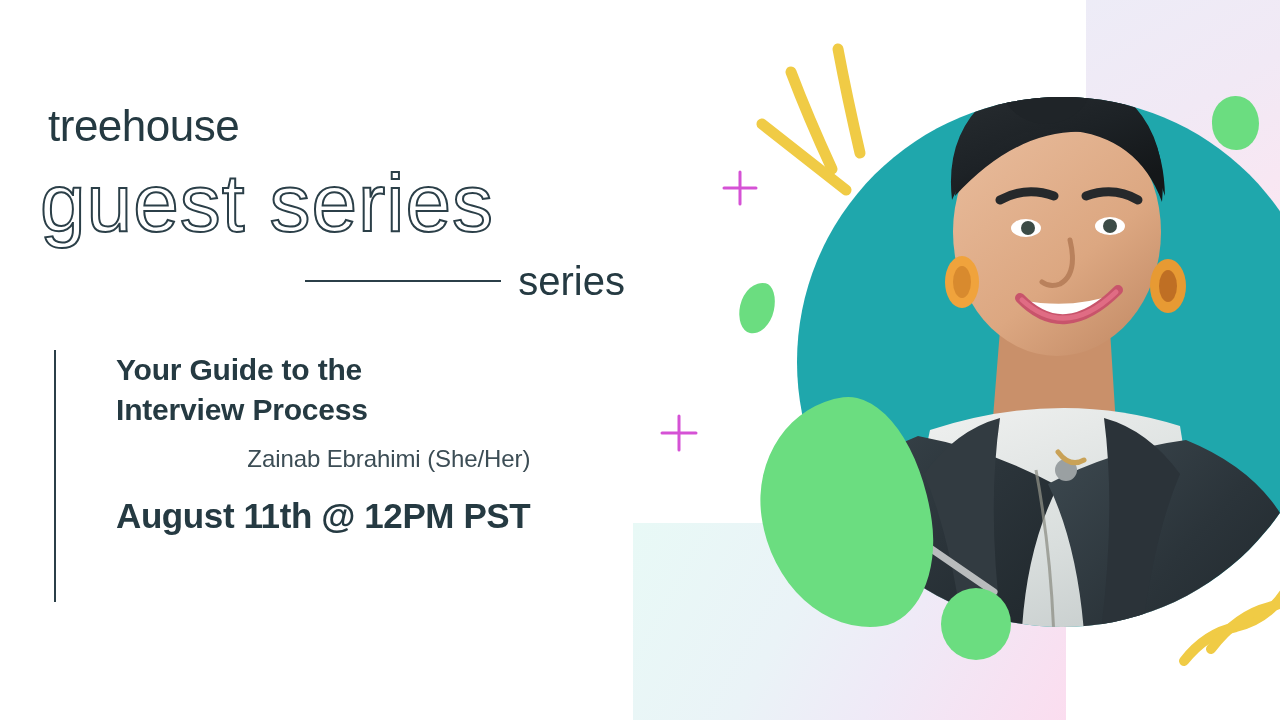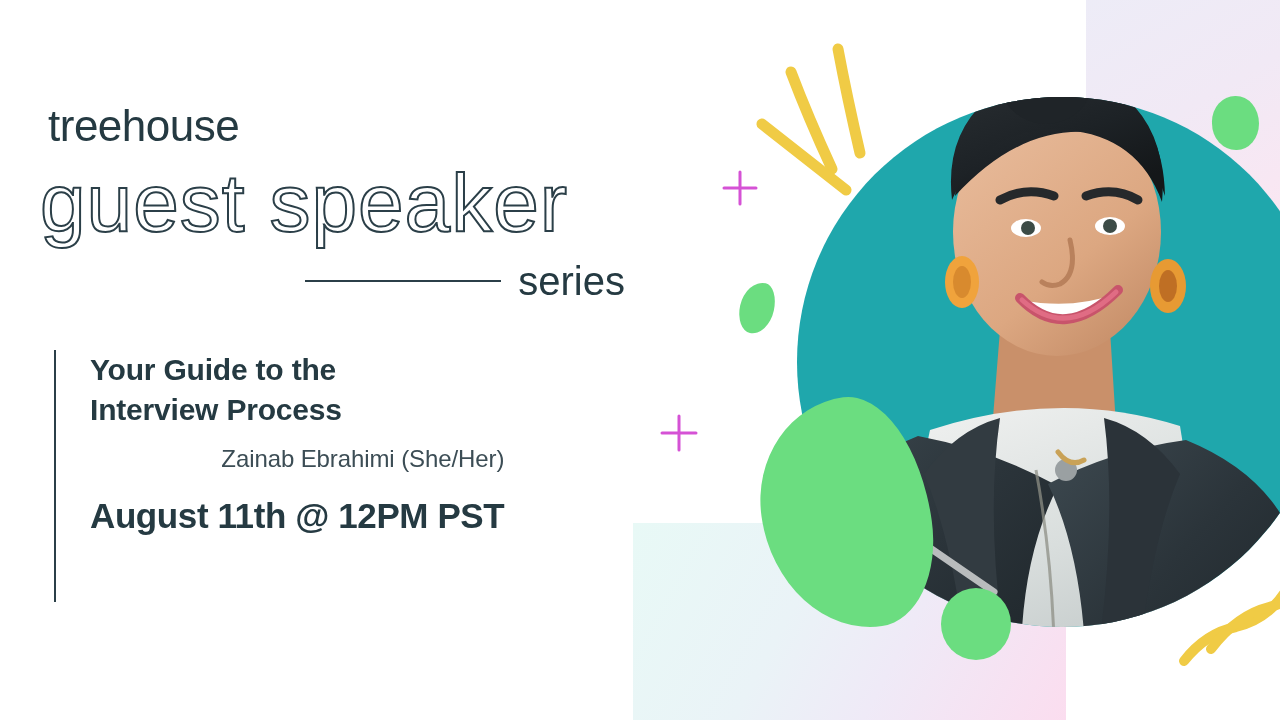--- a/index.html
+++ b/index.html
@@ -159,21 +159,21 @@
     color: #253a42;
     line-height: 1;
     white-space: nowrap;
   }
 
   .detail-block {
     position: absolute;
     left: 54px;
     top: 350px;
     height: 252px;
-    padding-left: 34px;
+    padding-left: 60px;
     border-left: 2px solid #2b3f48;
     box-sizing: border-box;
   }
   .talk-title {
     font-size: 30px;
     font-weight: 600;
     line-height: 1.32;
     color: #253a42;
     margin: 0;
     letter-spacing: -0.2px;
@@ -316,21 +316,21 @@
         <line x1="679" y1="416" x2="679" y2="450"></line>
         <line x1="662" y1="433" x2="696" y2="433"></line>
       </g>
     </svg>
   </div>
 
   <div class="left-col">
 
     <div class="brand-wordmark">treehouse</div>
 
-    <div class="headline-outline">guest speaker</div>
+    <div class="headline-outline">guest series</div>
 
     <div class="series-row">
       <span class="series-rule"></span>
       <span class="series-word">series</span>
     </div>
 
     <div class="detail-block">
       <p class="talk-title">Your Guide to the
 Interview Process</p>
       <p class="speaker-name">Zainab Ebrahimi (She/Her)</p>

